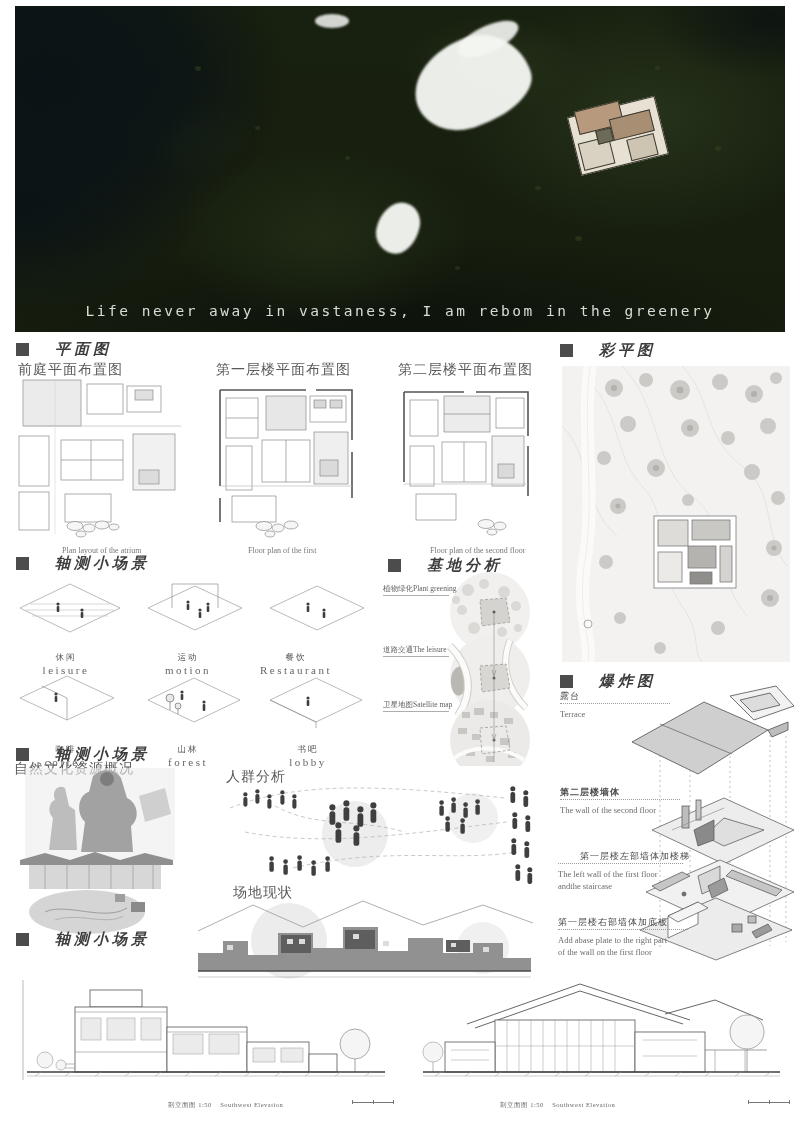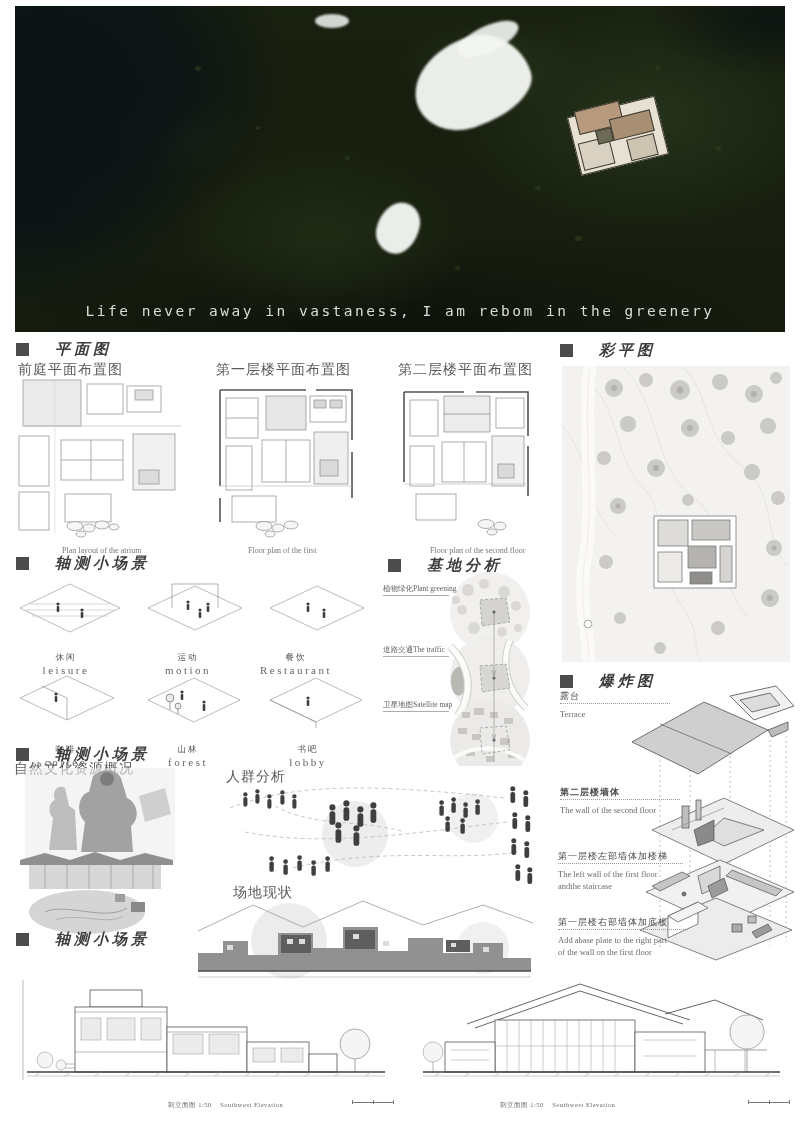--- a/index.html
+++ b/index.html
@@ -361,21 +361,21 @@
       </g>
       <path d="M46,64 C66,50 96,52 116,66" stroke="#fbfbfa" stroke-width="4" fill="none"></path>
       <path d="M72,34 L98,32 L102,56 L74,60 Z" fill="none" stroke="#8f8f8f" stroke-width="0.7" stroke-dasharray="3 2"></path>
       <circle cx="86" cy="46" r="1.5" fill="#555"></circle>
     </g>
     <line x1="86" y1="42" x2="86" y2="192" stroke="#8a8a8a" stroke-width="0.6"></line>
     <path d="M84,100 L86,106 L88,100 M84,164 L86,170 L88,164" stroke="#8a8a8a" stroke-width="0.6" fill="none"></path>
   </svg>
   <div class="sitelbl" style="left:383px;top:584px;">植物绿化Plant greening</div>
   <div class="solidlead" style="left:383px;top:595px;width:66px;"></div>
-  <div class="sitelbl" style="left:383px;top:645px;">道路交通The traffic</div>
+  <div class="sitelbl" style="left:383px;top:645px;">道路交通The leisure</div>
   <div class="solidlead" style="left:383px;top:656px;width:66px;"></div>
   <div class="sitelbl" style="left:383px;top:700px;">卫星地图Satellite map</div>
   <div class="solidlead" style="left:383px;top:711px;width:66px;"></div>
 
   <div class="hdr" style="left:560px;top:672px;">
     <span class="sq"></span>
     <span class="t">爆炸图</span>
   </div>
   <svg class="abs" style="left:612px;top:680px;" width="188" height="282" viewBox="0 0 188 282">
     <g stroke="#999" stroke-width="0.6" stroke-dasharray="2 3">
@@ -422,21 +422,21 @@
     </g>
   </svg>
   <div class="xp-cn" style="left:560px;top:690px;">露台</div>
   <div class="dotlead" style="left:560px;top:703px;width:110px;"></div>
   <div class="xp-en" style="left:560px;top:708px;width:90px;">Terrace</div>
 
   <div class="xp-cn" style="left:560px;top:786px;font-weight:bold;">第二层楼墙体</div>
   <div class="dotlead" style="left:560px;top:799px;width:120px;"></div>
   <div class="xp-en" style="left:560px;top:804px;width:135px;">The wall of the second floor</div>
 
-  <div class="xp-cn" style="left:558px;top:850px;width:130px;">第一层楼左部墙体加楼梯</div>
+  <div class="xp-cn" style="left:580px;top:850px;width:130px;">第一层楼左部墙体加楼梯</div>
   <div class="dotlead" style="left:558px;top:863px;width:125px;"></div>
   <div class="xp-en" style="left:558px;top:868px;width:120px;">The left wall of the first floor andthe staircase</div>
 
   <div class="xp-cn" style="left:558px;top:916px;width:130px;">第一层楼右部墙体加底板</div>
   <div class="dotlead" style="left:558px;top:929px;width:130px;"></div>
   <div class="xp-en" style="left:558px;top:934px;width:112px;">Add abase plate to the right part of the wall on the first floor</div>
 
   <div class="hdr" style="left:16px;top:745px;">
     <span class="sq"></span>
     <span class="t">轴测小场景</span>

